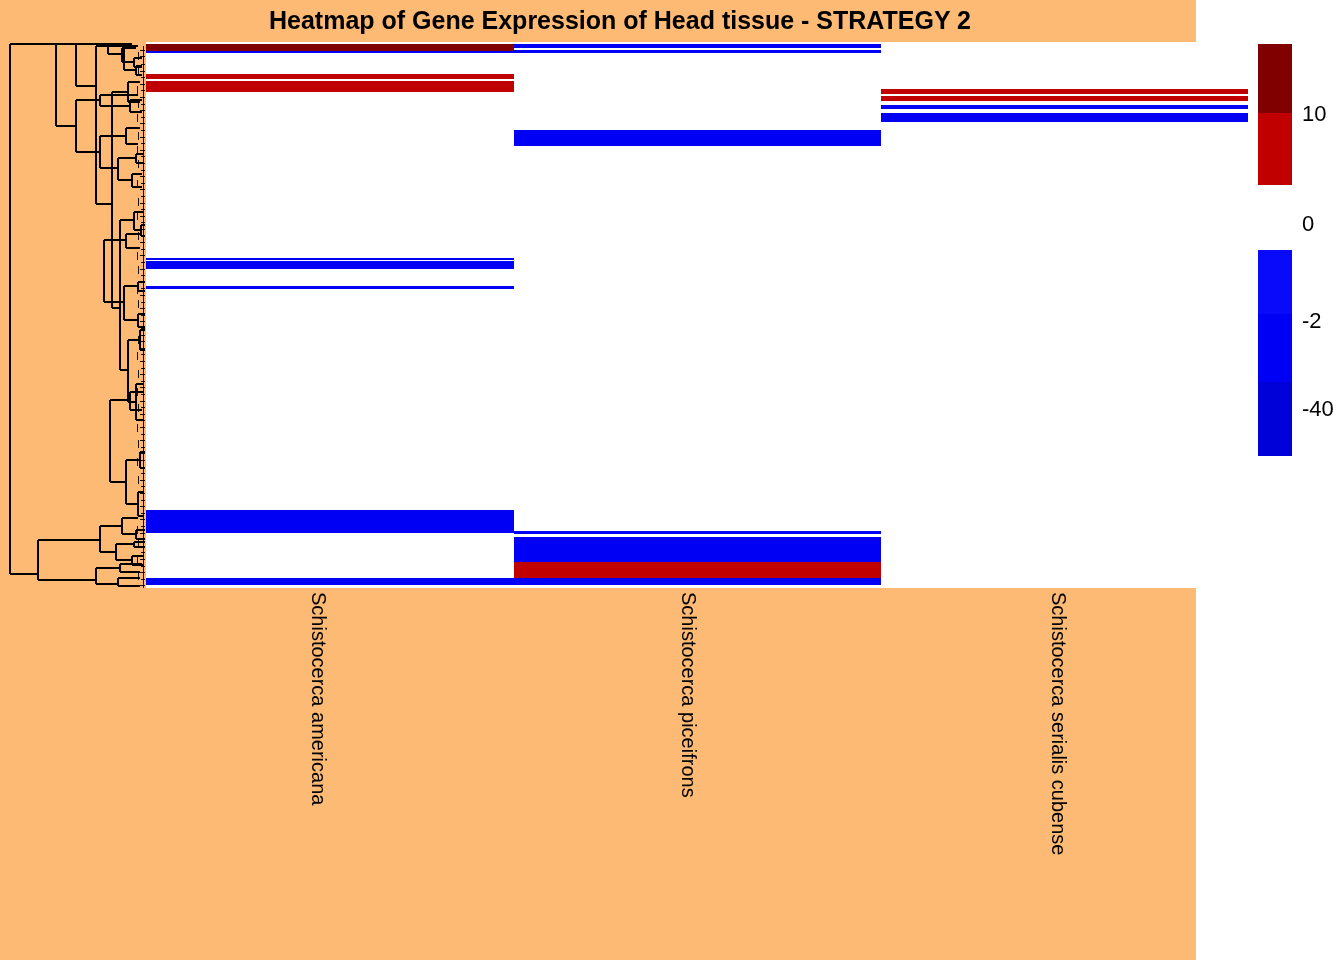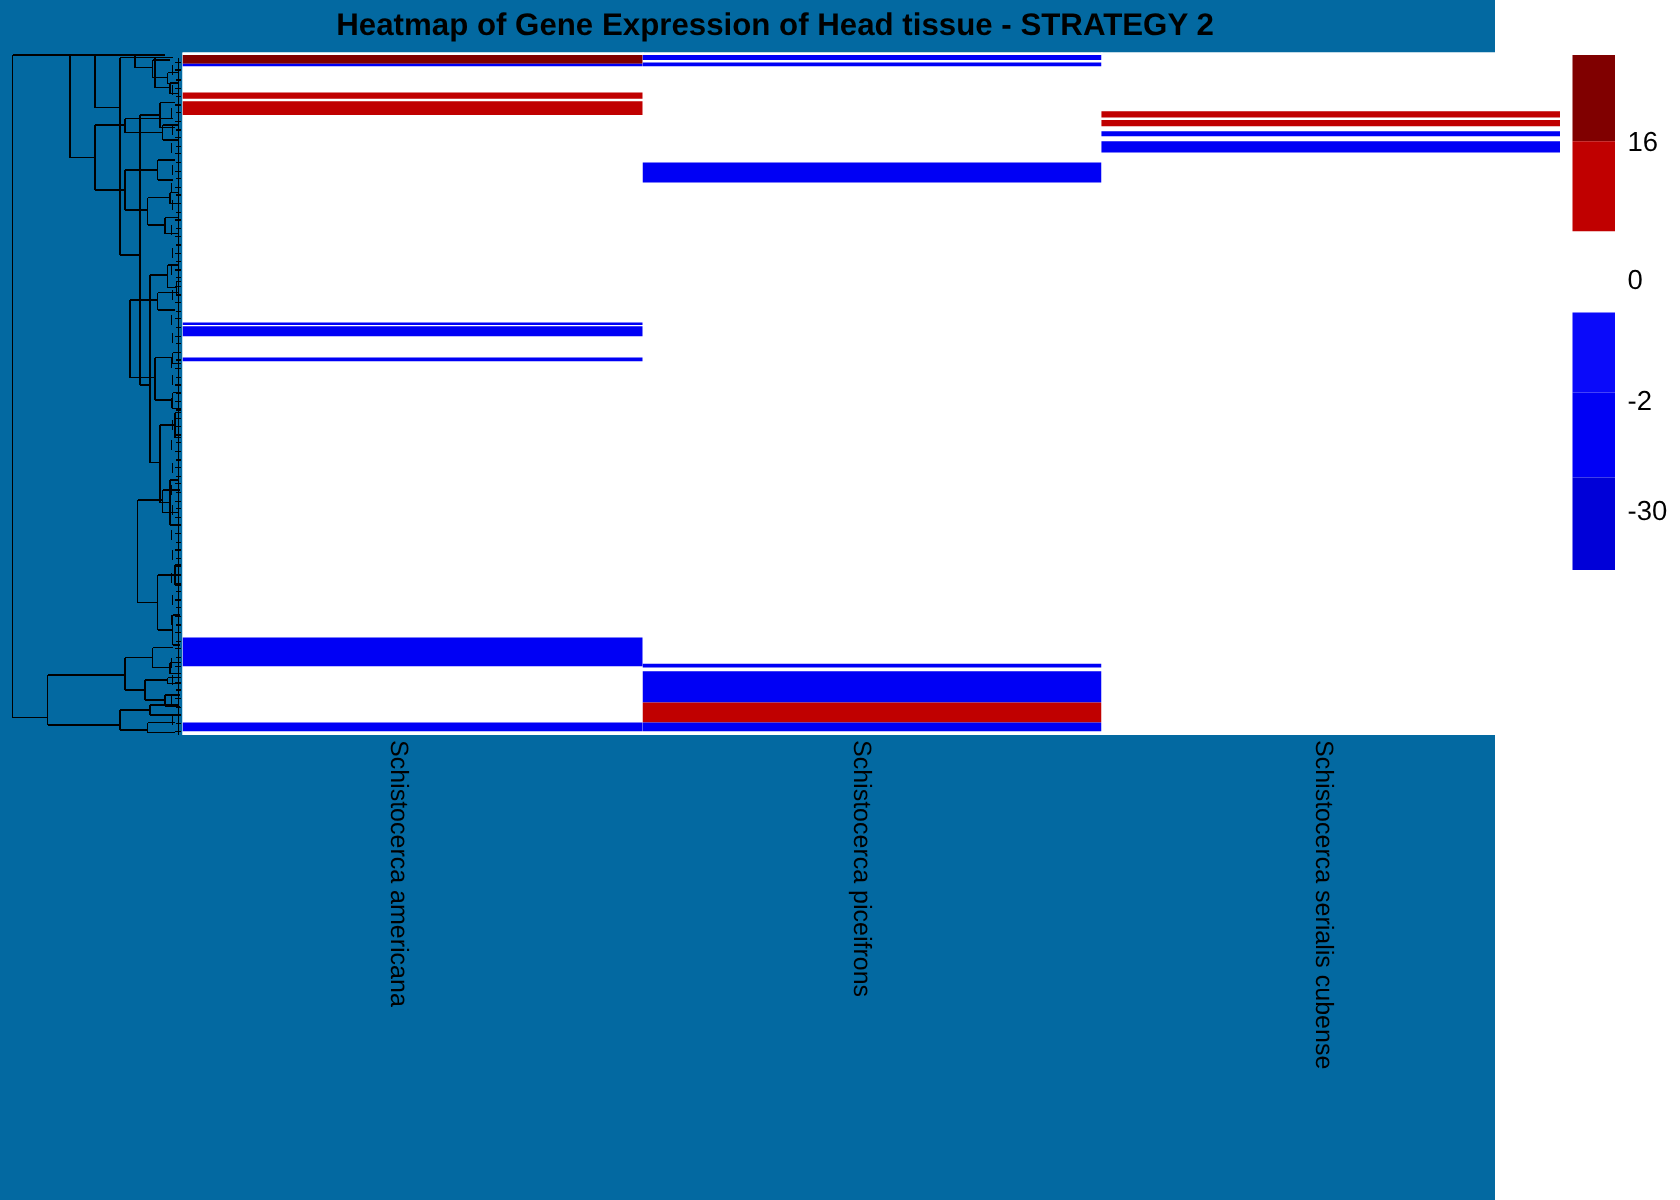--- a/index.html
+++ b/index.html
@@ -1,17 +1,17 @@
 <!DOCTYPE html>
 <html><head>
 <meta charset="utf-8">
 <style>
   html,body{margin:0;padding:0;background:#ffffff;}
   body{width:1344px;height:960px;font-family:"Liberation Sans",sans-serif;overflow:hidden;}
-  #root{position:relative;width:1196px;height:960px;background:#0369a1;}
+  #root{position:relative;width:1196px;height:960px;background:#fdba74;}
 
   #plot-title{
     position:absolute;left:0;top:6px;width:1240px;text-align:center;
     font-size:25px;font-weight:bold;color:#000;letter-spacing:0px;
     font-family:"Liberation Sans",sans-serif;white-space:nowrap;
   }
 
   
   #dendrogram{position:absolute;left:0px;top:40px;width:146px;height:548px;}
   #dendrogram svg{display:block;}
@@ -163,19 +163,19 @@
   <div class="col-label" id="lbl0" style="left: 330px; top: 592px;">Schistocerca americana</div>
   <div class="col-label" id="lbl1" style="left: 700px; top: 592px;">Schistocerca piceifrons</div>
   <div class="col-label" id="lbl2" style="left: 1070px; top: 592px;">Schistocerca serialis cubense</div>
 
   <div id="legend">
       <div class="lg-block" style="top: 0px; height: 69px; background: rgb(128, 0, 0);"></div>
       <div class="lg-block" style="top: 69px; height: 72px; background: rgb(192, 0, 0);"></div>
       <div class="lg-block" style="top: 206px; height: 64px; background: rgb(10, 10, 250);"></div>
       <div class="lg-block" style="top: 270px; height: 68px; background: rgb(0, 0, 245);"></div>
       <div class="lg-block" style="top: 338px; height: 74px; background: rgb(0, 0, 216);"></div>
-      <div class="lg-tick" style="top: 57px;">16</div>
+      <div class="lg-tick" style="top: 57px;">10</div>
       <div class="lg-tick" style="top: 167px;">0</div>
       <div class="lg-tick" style="top: 264px;">-2</div>
-      <div class="lg-tick" style="top: 352px;">-30</div>
+      <div class="lg-tick" style="top: 352px;">-40</div>
     </div>
 
 </div>
 
 </body></html>

